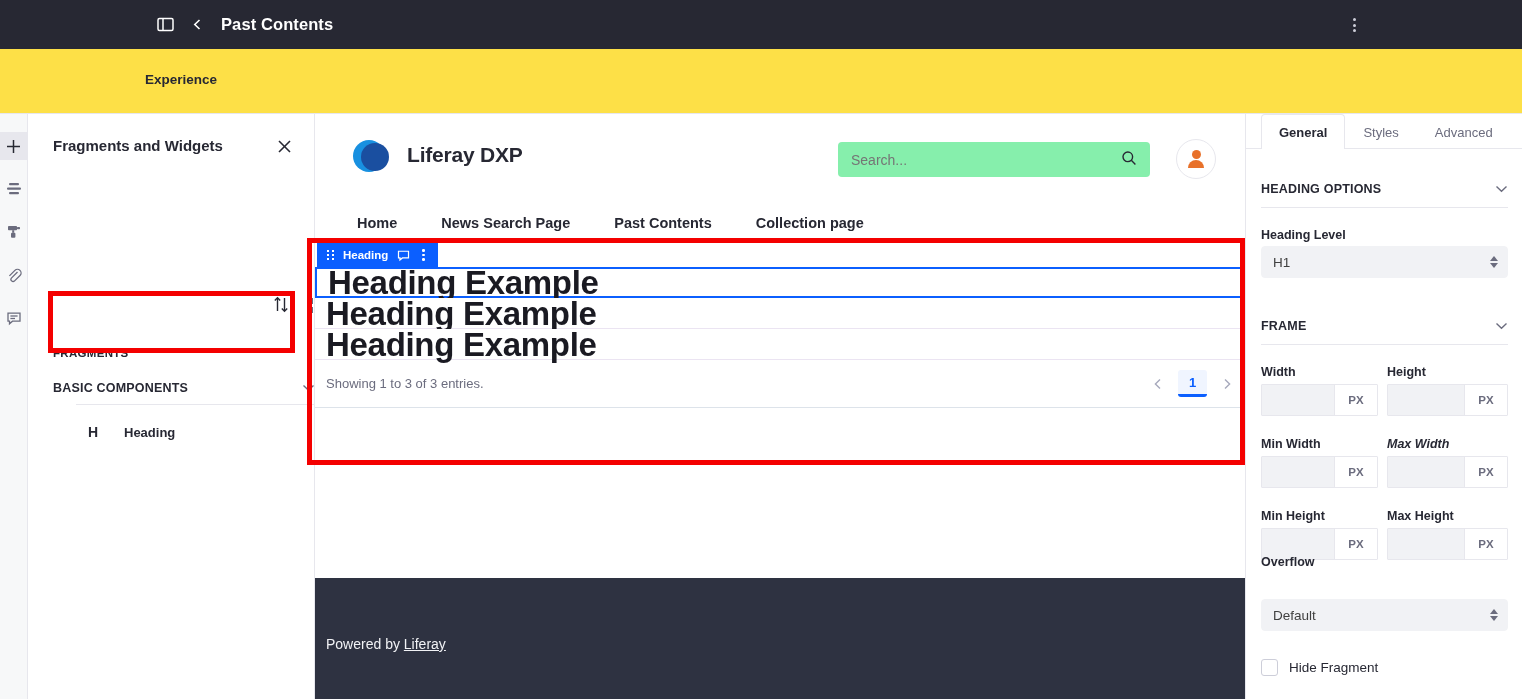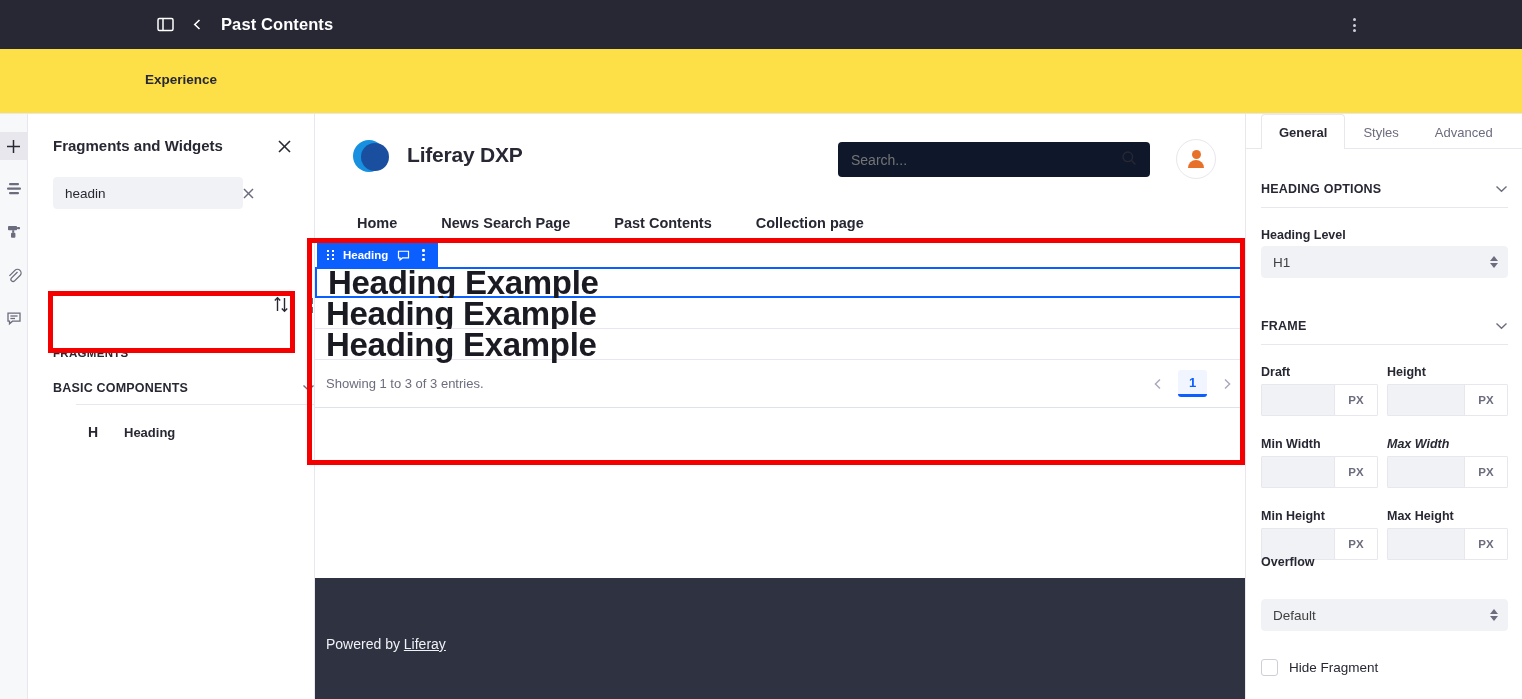--- a/index.html
+++ b/index.html
@@ -189,21 +189,21 @@
   .logo-circle .c2 {
     position: absolute; left: 8px; top: 3px; width: 28px; height: 28px;
     border-radius: 50%; background: #1a4fa0;
   }
   .site-name {
     position: absolute; left: 92px; top: 29px; font-size: 21px;
     font-weight: bold; color: #272833; letter-spacing: -.2px;
   }
   .site-search {
     position: absolute; left: 523px; top: 28px; width: 312px; height: 35px;
-    background: #0f172a; border-radius: 4px; display: flex; align-items: center;
+    background: #86efac; border-radius: 4px; display: flex; align-items: center;
     padding: 0 13px;
   }
   .site-search input {
     flex: 1; border: none; background: transparent; outline: none;
     font-size: 14px; color: #6b6c7e; font-family: "Liberation Sans", sans-serif;
   }
   .avatar {
     position: absolute; left: 861px; top: 25px; width: 40px; height: 40px;
     border-radius: 50%; border: 1px solid #e7e7ed; background: #fff;
     display: flex; align-items: center; justify-content: center;
@@ -476,29 +476,20 @@
 
   <div class="fragpanel">
     <div class="fp-title">Fragments and Widgets</div>
     <div class="fp-close">
       <svg width="15" height="15" viewBox="0 0 15 15" stroke="currentColor" stroke-width="1.6">
           <line x1="2" y1="2" x2="13" y2="13"></line>
           <line x1="13" y1="2" x2="2" y2="13"></line>
         </svg>
     </div>
 
-    <div class="fp-search">
-      <input value="headin" style="">
-      <span class="fp-clear">
-        <svg width="13" height="13" viewBox="0 0 13 13" stroke="currentColor" stroke-width="1.5">
-            <line x1="2" y1="2" x2="11" y2="11"></line>
-            <line x1="11" y1="2" x2="2" y2="11"></line>
-          </svg>
-      </span>
-    </div>
 
     <div class="fp-sort">
       <svg width="16" height="17" viewBox="0 0 16 17" fill="none" stroke="currentColor" stroke-width="1.4">
         <line x1="4.5" y1="2" x2="4.5" y2="15"></line>
           <polyline points="1.8,4.6 4.5,1.8 7.2,4.6"></polyline>
         <line x1="11.5" y1="15" x2="11.5" y2="2"></line>
           <polyline points="8.8,12.4 11.5,15.2 14.2,12.4"></polyline>
       </svg>
     </div>
     <div class="fp-grid" style="width:15px;height:15px;">
@@ -648,21 +639,21 @@
     <div class="rp-sec" style="top:205px;">
       <span>FRAME</span>
       <span>
         <svg width="13" height="8" viewBox="0 0 13 8" fill="none" stroke="#6b6c7e" stroke-width="1.4">
             <polyline points="1.5,1.5 6.5,6.2 11.5,1.5"></polyline>
           </svg>
       </span>
     </div>
     <div class="rp-rule" style="top:230px;"></div>
 
-    <div class="rp-lbl" style="left:15px;top:251px;">Draft</div>
+    <div class="rp-lbl" style="left:15px;top:251px;">Width</div>
     <div class="rp-unit" style="left:15px;top:270px;width:117px;">
       <span class="fld"></span>
       <span class="px">PX</span>
     </div>
     <div class="rp-lbl" style="left:141px;top:251px;">Height</div>
     <div class="rp-unit" style="left:141px;top:270px;width:121px;">
       <span class="fld"></span>
       <span class="px">PX</span>
     </div>
 

